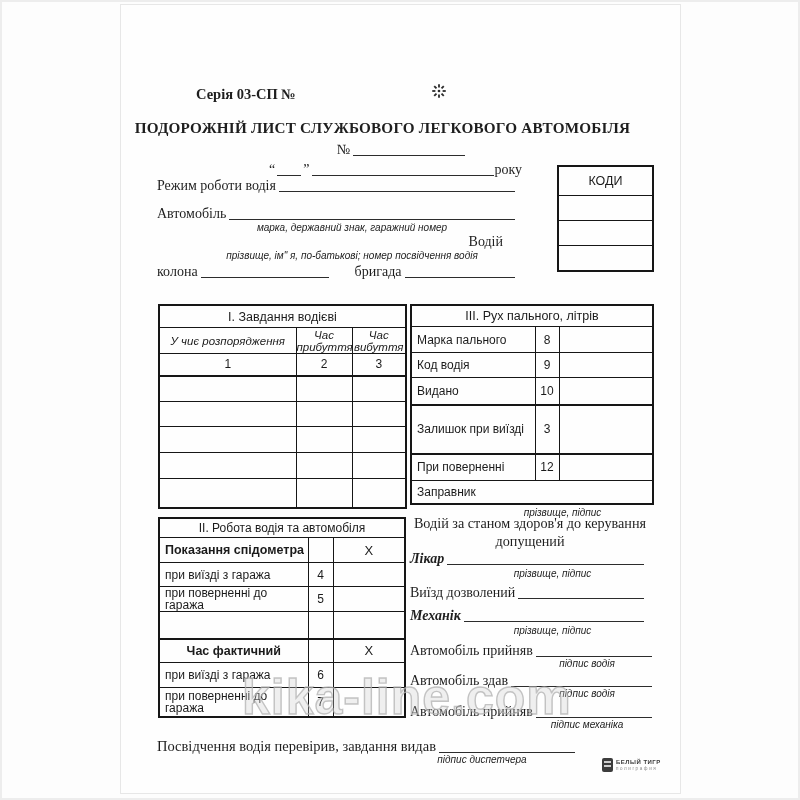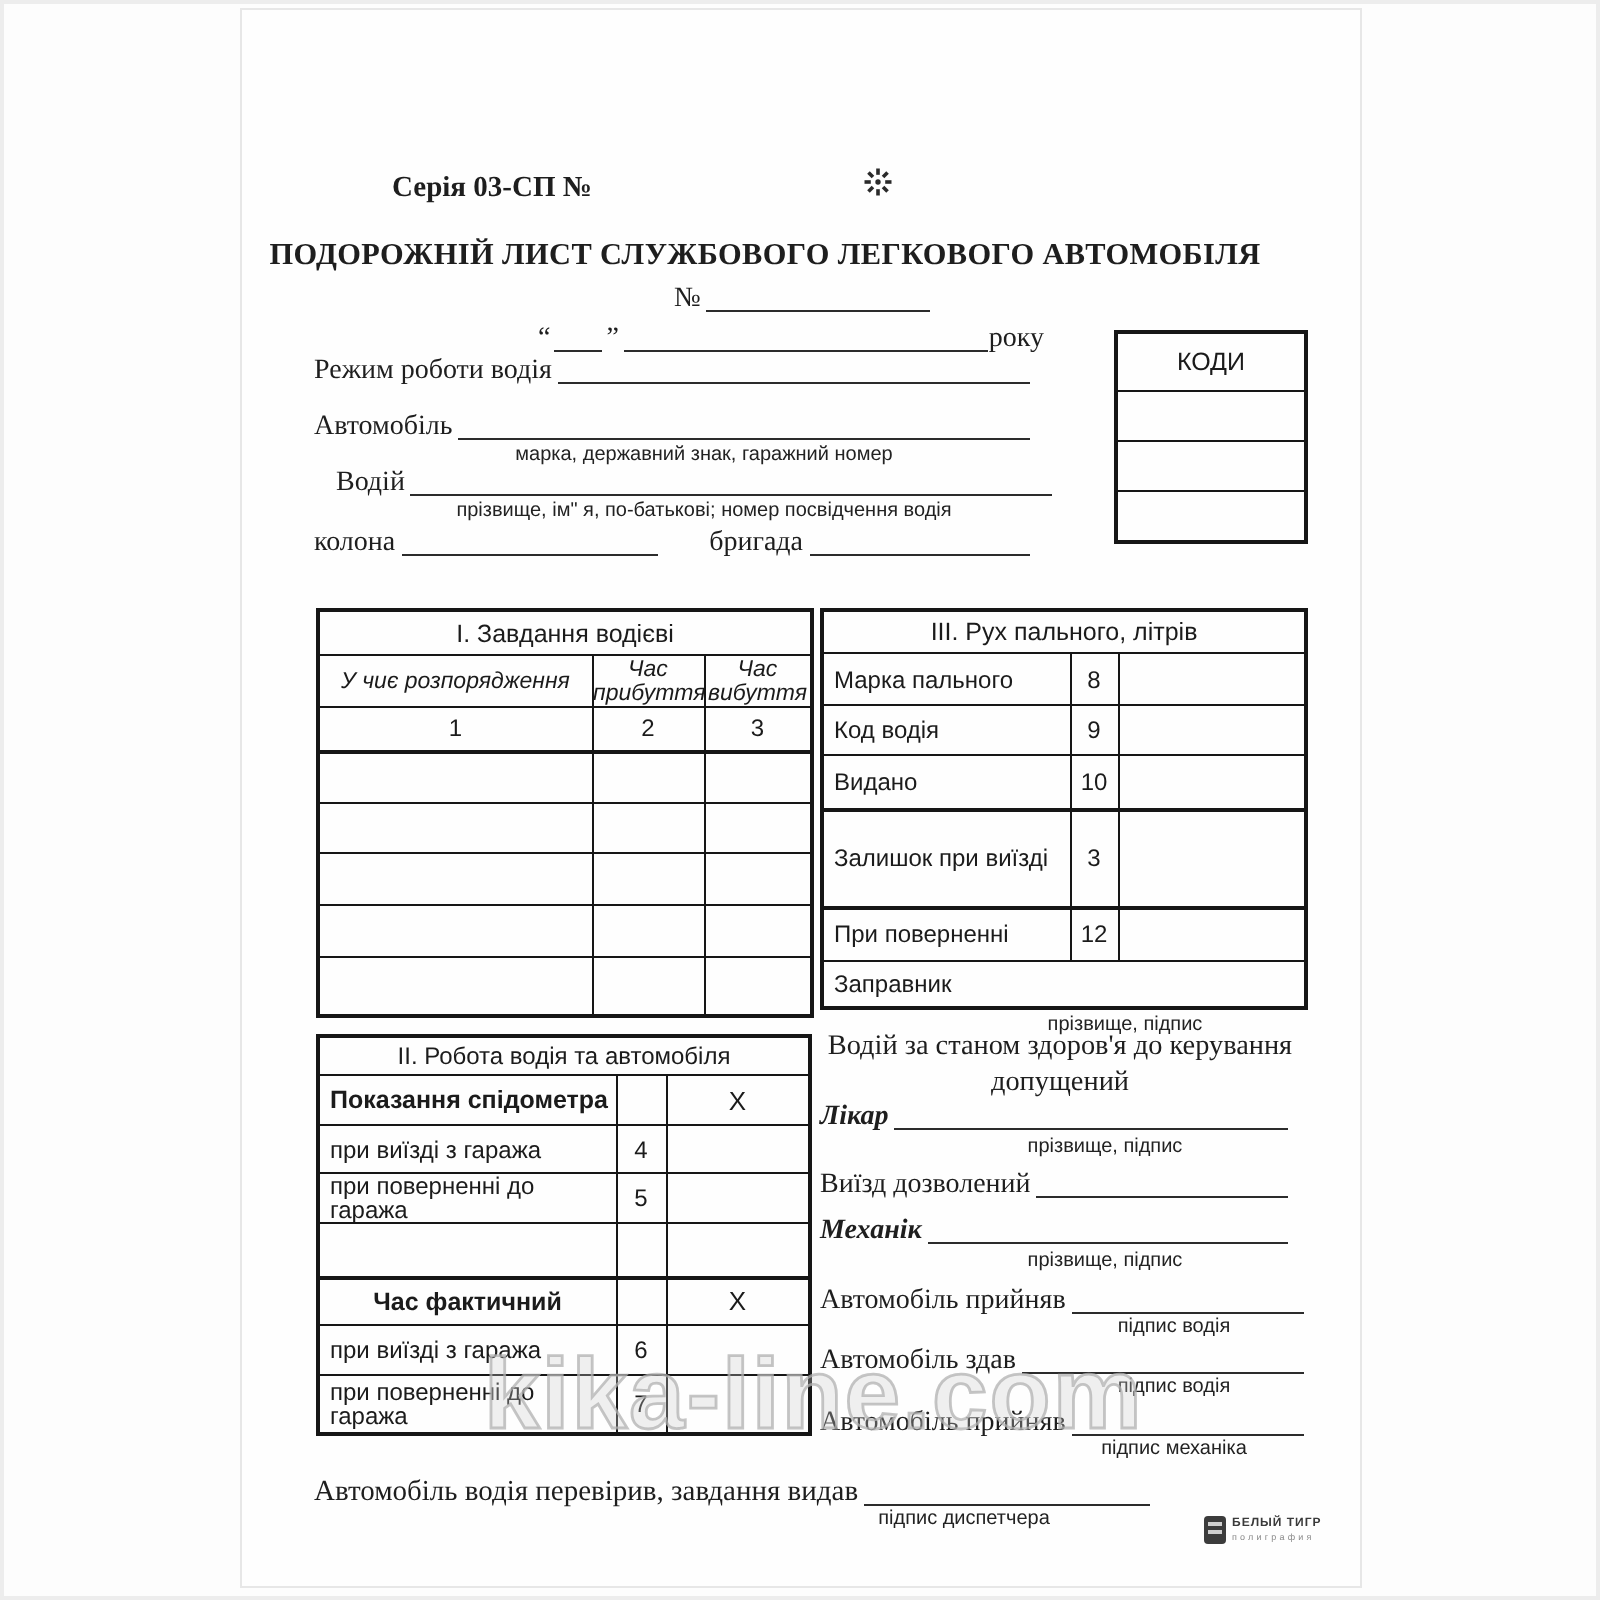--- a/index.html
+++ b/index.html
@@ -8,21 +8,21 @@
   .abs{position:absolute;}
   .serif{font-family:"Liberation Serif",serif;}
   .paper{left:118px;top:2px;width:561px;height:790px;background:#fefefe;border:1px solid #e7e7e7;box-sizing:border-box;}
 
   
   .fill-row{display:flex;align-items:flex-end;font-size:14px;white-space:nowrap;}
   .fill-row .line{flex:1;border-bottom:1.5px solid #2c2c2c;margin:0 0 2px 3px;height:2px;}
   .fill-row .line.fix24{flex:0 0 24px;margin:0 2px 2px 2px;}
   .fill-row .line.fix128{flex:0 0 128px;}
   .fill-row .spacer{flex:0 0 26px;border:none;}
-  .hint{font-family:"Liberation Sans",sans-serif;font-size:10px;color:#222;text-align:center;line-height:11px;}
+  .hint{font-family:"Liberation Sans",sans-serif;font-style:italic;font-size:10px;color:#222;text-align:center;line-height:11px;}
 
   
   table.doc{border-collapse:collapse;table-layout:fixed;border:2.5px solid #161616;}
   table.doc td{border:1.8px solid #161616;font-family:"Liberation Sans",sans-serif;font-size:12px;color:#1b1b1b;
                padding:0 0 0 5px;vertical-align:middle;overflow:hidden;}
   table.doc td.c{text-align:center;padding:0;}
   table.doc td.cap{text-align:center;padding:1px 0;font-size:12.5px;}
   table.doc tr.thickb td{border-bottom-width:2.5px;}
   table.doc td.b{font-weight:bold;font-size:12.5px;}
 
@@ -86,21 +86,21 @@
     <span>Режим роботи водія</span>
     <span class="line"></span>
   </div>
 
   <div class="abs serif fill-row" style="left:155px;top:204px;width:358px;">
     <span>Автомобіль</span>
     <span class="line"></span>
   </div>
   <div class="abs hint" style="left:200px;top:220px;width:300px;">марка, державний знак, гаражний номер</div>
 
-  <div class="abs serif fill-row" style="left:166px;top:232px;width:358px;">
+  <div class="abs serif fill-row" style="left:143px;top:232px;width:358px;flex-direction:column;">
     <span>Водій</span>
     <span class="line"></span>
   </div>
   <div class="abs hint" style="left:185px;top:248px;width:330px;">прізвище, ім" я, по-батькові; номер посвідчення водія</div>
 
   <div class="abs serif fill-row" style="left:155px;top:262px;width:358px;">
     <span>колона</span>
     <span class="line fix128"></span>
     <span class="spacer"></span>
     <span>бригада</span>
@@ -293,21 +293,21 @@
   </div>
   <div class="abs hint" style="left:515px;top:686px;width:140px;">підпис водія</div>
 
   <div class="abs serif fill-row" style="left:408px;top:702px;width:242px;">
     <span>Автомобіль прийняв</span>
     <span class="line"></span>
   </div>
   <div class="abs hint" style="left:515px;top:717px;width:140px;">підпис механіка</div>
 
   <div class="abs serif fill-row" style="left:155px;top:736px;width:418px;font-size:14.5px;">
-    <span>Автомобіль водія перевірив, завдання видав</span>
+    <span>Посвідчення водія перевірив, завдання видав</span>
     <span class="line"></span>
   </div>
   <div class="abs hint" style="left:405px;top:752px;width:150px;">підпис диспетчера</div>
 
   <div class="abs logo">
     <span class="mark"></span>
     <span style="display:flex;flex-direction:column;">
       <span class="nm">БЕЛЫЙ ТИГР</span>
       <span class="sub">полиграфия</span>
     </span>

